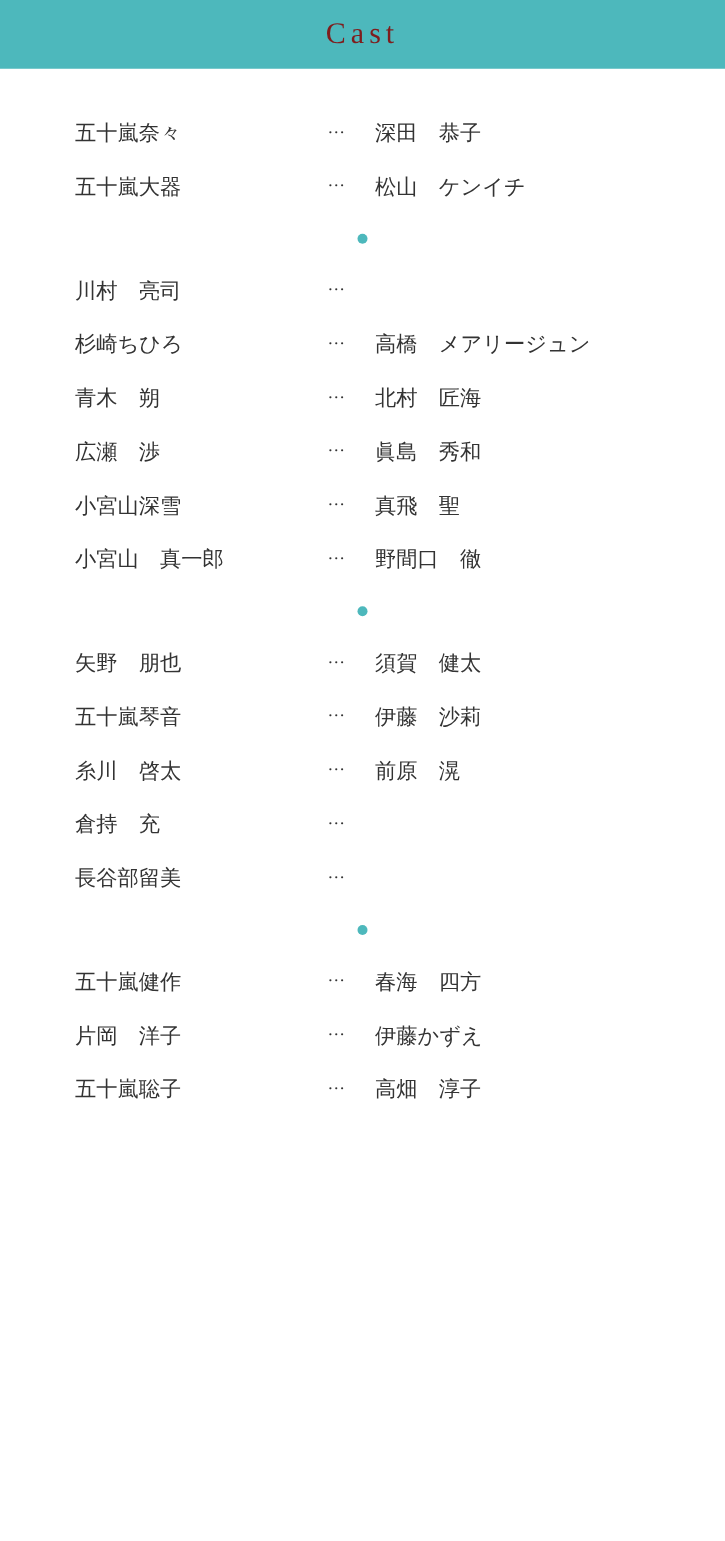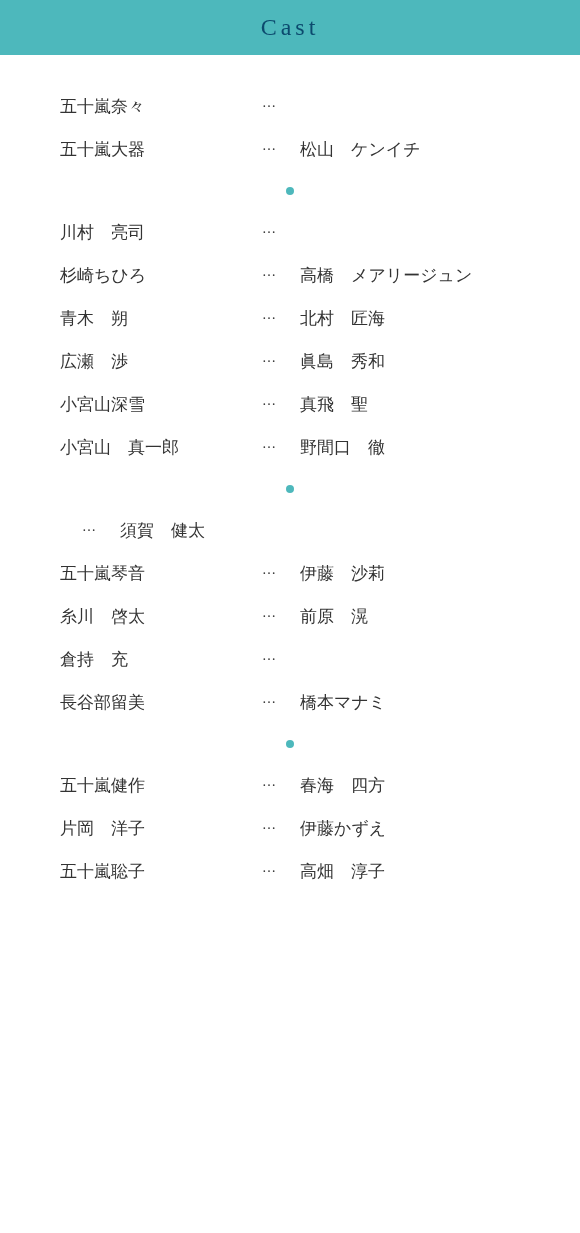--- a/index.html
+++ b/index.html
@@ -17,21 +17,21 @@
     }
 
     .header {
       background-color: #4db8bc;
       width: 100%;
       padding: 14px 0;
       text-align: center;
     }
 
     .header-title {
-      color: #0c4a6e;
+      color: #7f1d1d;
       font-size: 24px;
       font-weight: 300;
       letter-spacing: 4px;
       font-family: Georgia, "Times New Roman", serif;
     }
 
     .cast-container {
       padding: 30px 60px 40px 60px;
     }
 
@@ -78,20 +78,21 @@
 <body>
 
 <div class="header">
   <span class="header-title">Cast</span>
 </div>
 
 <div class="cast-container">
 <div class="cast-row">
       <span class="character-name">五十嵐奈々</span>
       <span class="dots">…</span>
+      <span class="actor-name">深田　恭子</span>
     </div>
     <div class="cast-row">
       <span class="character-name">五十嵐大器</span>
       <span class="dots">…</span>
       <span class="actor-name">松山　ケンイチ</span>
     </div>
     <div class="separator">
       <div class="separator-dot"></div>
     </div>
     <div class="cast-row">
@@ -120,41 +121,41 @@
     </div>
     <div class="cast-row">
       <span class="character-name">小宮山　真一郎</span>
       <span class="dots">…</span>
       <span class="actor-name">野間口　徹</span>
     </div>
     <div class="separator">
       <div class="separator-dot"></div>
     </div>
     <div class="cast-row">
+      <span class="character-name">矢野　朋也</span>
       <span class="dots">…</span>
       <span class="actor-name">須賀　健太</span>
     </div>
     <div class="cast-row">
       <span class="character-name">五十嵐琴音</span>
       <span class="dots">…</span>
       <span class="actor-name">伊藤　沙莉</span>
     </div>
     <div class="cast-row">
       <span class="character-name">糸川　啓太</span>
       <span class="dots">…</span>
       <span class="actor-name">前原　滉</span>
     </div>
     <div class="cast-row">
       <span class="character-name">倉持　充</span>
       <span class="dots">…</span>
     </div>
     <div class="cast-row">
       <span class="character-name">長谷部留美</span>
       <span class="dots">…</span>
-      <span class="actor-name">橋本マナミ</span>
     </div>
     <div class="separator">
       <div class="separator-dot"></div>
     </div>
     <div class="cast-row">
       <span class="character-name">五十嵐健作</span>
       <span class="dots">…</span>
       <span class="actor-name">春海　四方</span>
     </div>
     <div class="cast-row">

